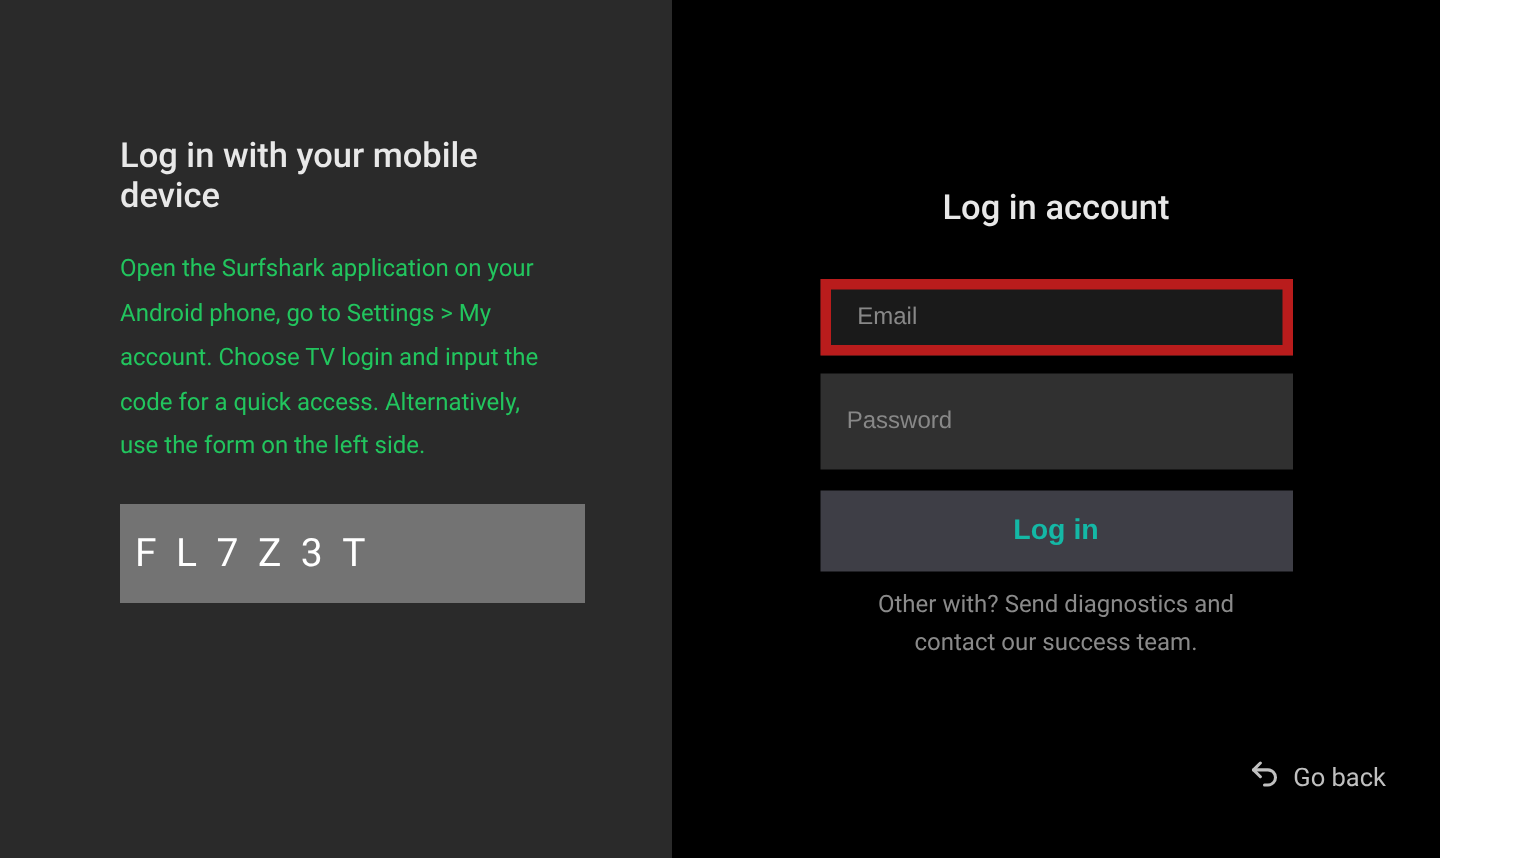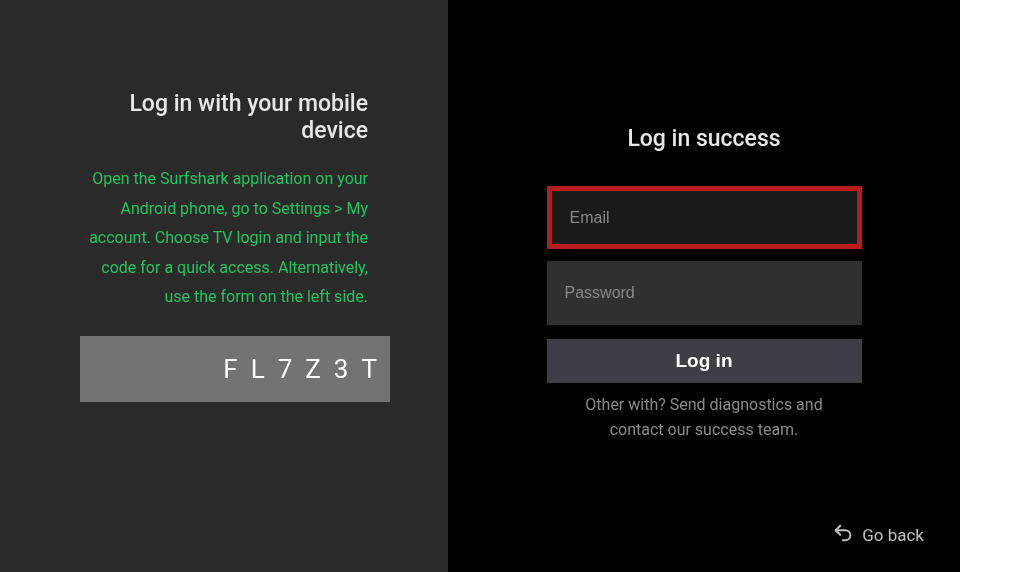--- a/index.html
+++ b/index.html
@@ -1,43 +1,43 @@
 <!DOCTYPE html>
 <html><head>
   <meta charset="utf-8">
   <style>
     * { margin: 0; padding: 0; box-sizing: border-box; }
     html, body { width: 1024px; height: 572px; font-family: -apple-system, BlinkMacSystemFont, 'Segoe UI', Roboto, sans-serif; overflow: hidden; }
     .container { display: flex; width: 100%; height: 100%; }
-    .left-panel { width: 448px; height: 100%; background: #2a2a2a; padding: 90px 80px 0 80px; text-align: right; }
+    .left-panel { width: 448px; height: 100%; background: #2a2a2a; padding: 90px 80px 0 80px; text-align: left; }
     .right-panel { width: 512px; height: 100%; background: #000; padding: 125px 80px 0 80px; text-align: center; position: relative; }
     .left-title { color: #e8e8e8; font-size: 23px; font-weight: 500; margin-bottom: 20px; }
     .left-desc { color: #22c55e; font-size: 16px; line-height: 1.85; margin-bottom: 24px; }
     .code-box { background: #737373; color: #fff; font-size: 26px; letter-spacing: 13px; padding: 18px 0; margin: 0 auto; width: 310px; font-weight: 400; text-indent: 10px; }
     .right-title { color: #e8e8e8; font-size: 23px; font-weight: 500; margin-bottom: 34px; }
-    .form-input { width: 315px; height: 63px; background: #1a1a1a; border: 5px solid #b91c1c; color: #a0a0a0; padding: 0 18px; font-size: 16px; margin: 0 auto 12px auto; display: block; }
+    .form-input { width: 315px; height: 51px; background: #1a1a1a; border: 7px solid #b91c1c; color: #a0a0a0; padding: 0 18px; font-size: 16px; margin: 0 auto 12px auto; display: block; }
     .form-input.pwd { background: #303030; border: none; height: 64px; }
     .form-input::placeholder { color: #888; }
-    .login-btn { width: 315px; height: 44px; background: #3e3e46; border: none; color: #ffffff; font-size: 19px; font-weight: 600; margin: 14px auto 0 auto; display: block; cursor: pointer; }
+    .login-btn { width: 315px; height: 54px; background: #3e3e46; border: none; color: #14b8a6; font-size: 19px; font-weight: 600; margin: 14px auto 0 auto; display: block; cursor: pointer; }
     .problems { color: #e8e8e8; font-size: 16px; font-weight: 600; margin-top: 36px; }
     .help-text { color: #8a8a8a; font-size: 16px; line-height: 1.55; margin-top: 10px; padding: 0 30px; }
-    .go-back { position: absolute; bottom: 24px; right: 36px; color: #c0c0c0; font-size: 17px; display: flex; align-items: center; gap: 8px; cursor: pointer; }
+    .go-back { position: absolute; bottom: 40px; right: 36px; color: #c0c0c0; font-size: 17px; display: flex; align-items: center; gap: 8px; cursor: pointer; }
     .go-back svg { width: 22px; height: 22px; }
   </style>
 </head>
 <body>
 
 <div class="container">
   <div class="left-panel">
     <h1 class="left-title">Log in with your mobile device</h1>
     <p class="left-desc">Open the Surfshark application on your Android phone, go to Settings &gt; My account. Choose TV login and input the code for a quick access. Alternatively, use the form on the left side.</p>
     <div class="code-box">FL7Z3T</div>
   </div>
   <div class="right-panel">
-    <h1 class="right-title">Log in success</h1>
+    <h1 class="right-title">Log in account</h1>
     <input type="text" class="form-input" placeholder="Email" style="">
     <input type="password" class="form-input pwd" placeholder="Password" style="">
     <button class="login-btn">Log in</button>
     <p class="help-text">Other with? Send diagnostics and contact our success team.</p>
     <div class="go-back">
       <span>
         <svg viewBox="0 0 24 24" fill="none" stroke="#c0c0c0" stroke-width="2.2" stroke-linecap="round" stroke-linejoin="round">
           <path d="M9 14 4 9l5-5"></path>
           <path d="M4 9h10.5a5.5 5.5 0 0 1 5.5 5.5v0a5.5 5.5 0 0 1-5.5 5.5H12"></path>
         </svg>

